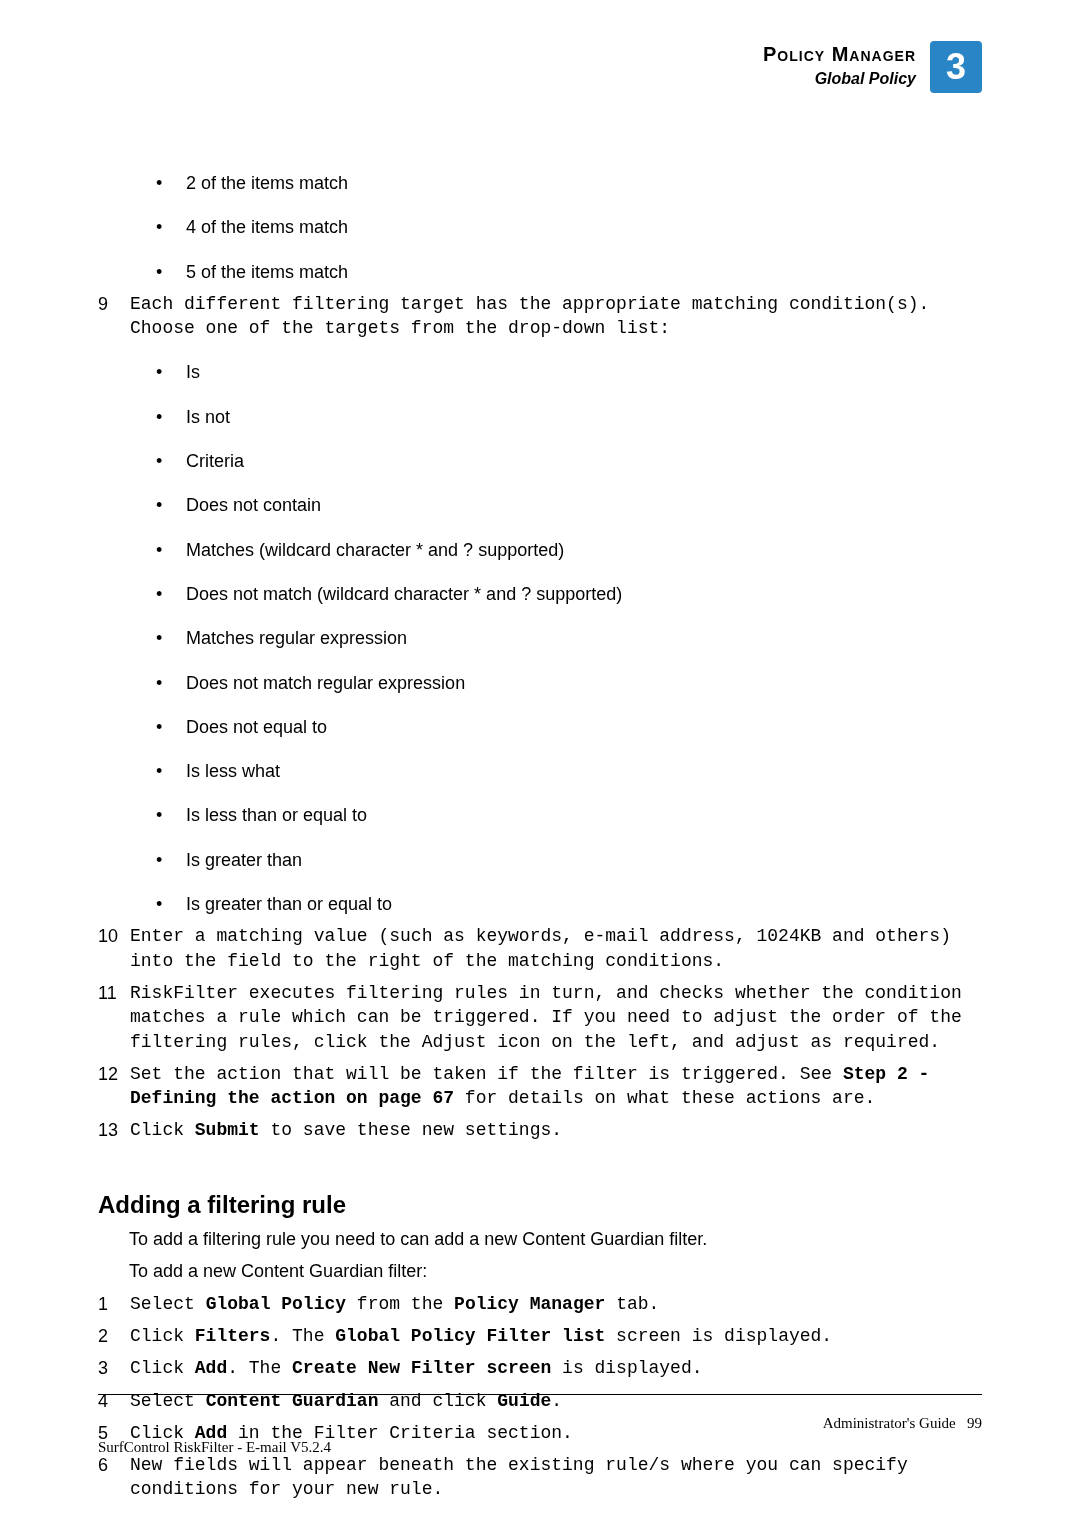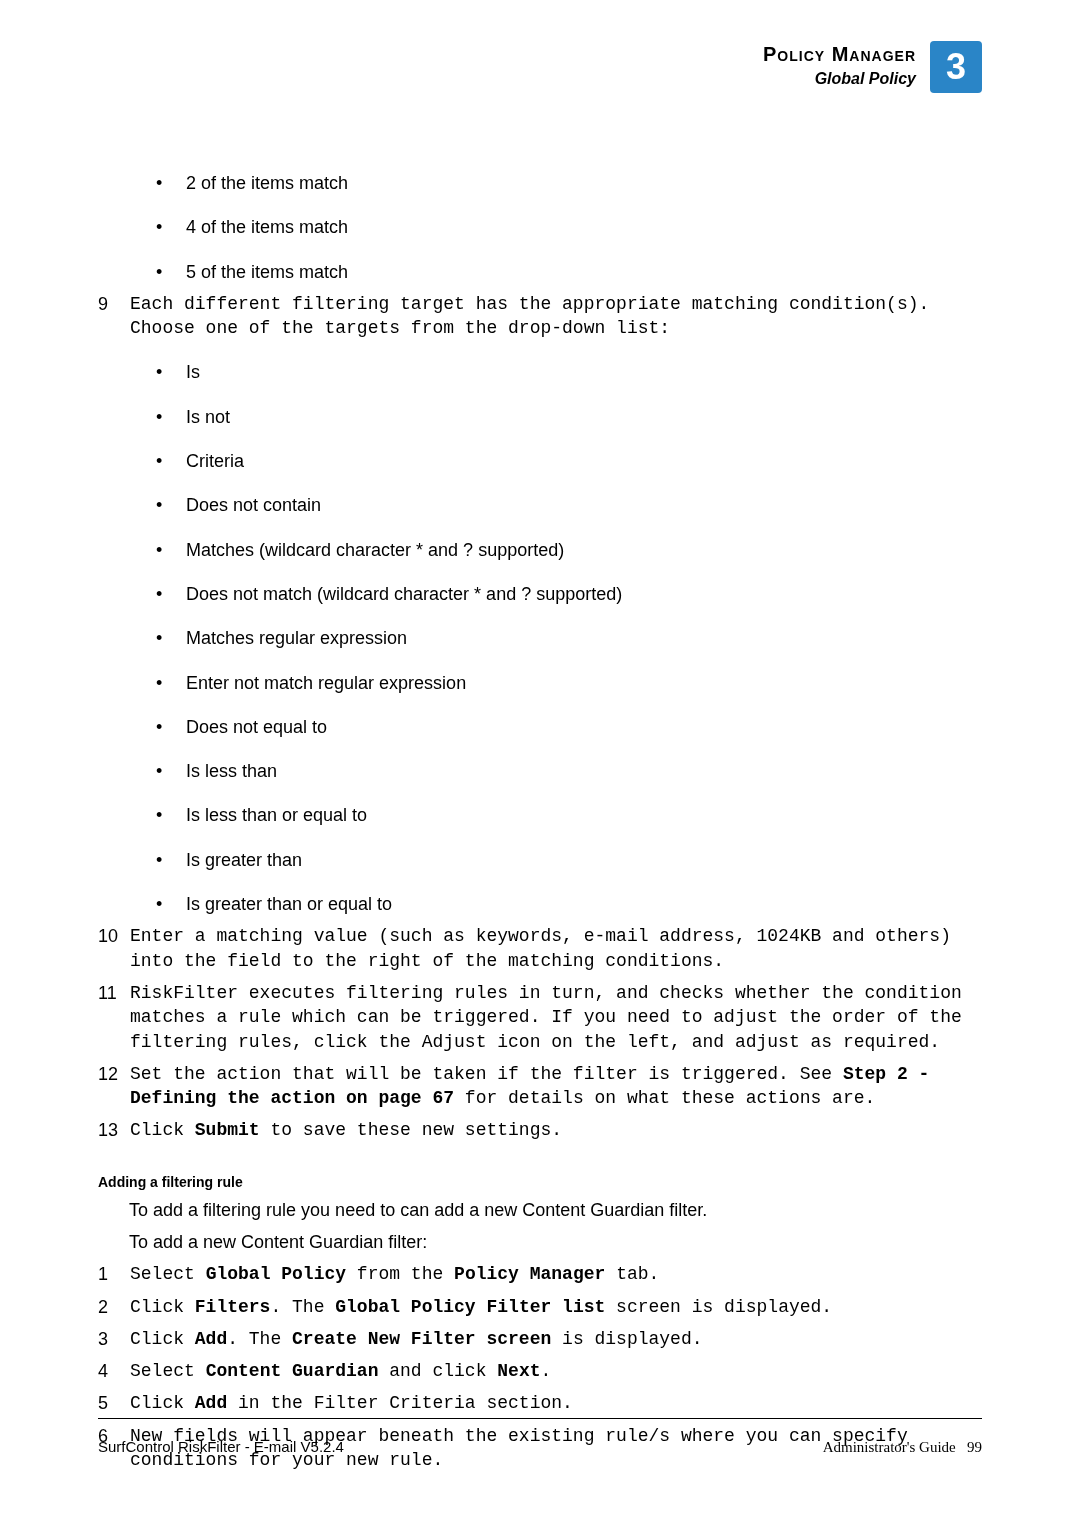--- a/index.html
+++ b/index.html
@@ -76,22 +76,22 @@
     margin-left: 0;
     margin-bottom: 8px;
   }
   .numitem .num {
     min-width: 24px;
     text-align: left;
   }
   .numitem .txt { flex: 1; font-family: Liberation Mono, monospace; }
   .section-title {
     font-weight: bold;
-    font-size: 14px;
-    margin-top: 30px;
+    font-size: 24px;
+    margin-top: 46px;
     margin-bottom: 6px;
   }
   .para {
     margin-bottom: 8px;
     margin-left: 31px;
   }
   .footer {
     position: absolute;
     left: 98px;
     right: 98px;
@@ -99,21 +99,21 @@
   }
   .footer-rule {
     border-top: 1px solid #000;
     margin-bottom: 18px;
   }
   .footer-row {
     display: flex;
     justify-content: space-between;
     font-size: 15px;
   }
-  .footer-left { font-family: Liberation Sans, sans-serif; }
+  .footer-left { font-family: Liberation Serif, serif; margin-top: 24px; }
   .footer-right { font-family: Georgia, 'Times New Roman', serif; }
   b { font-weight: bold; }
 </style>
 </head>
 <body>
 
 <div class="page">
   <div class="header">
     <div class="header-text">
       <div class="header-title">Policy Manager</div>
@@ -136,23 +136,23 @@
     </div>
 
     <ul class="bullets">
       <li>Is</li>
       <li>Is not</li>
       <li>Criteria</li>
       <li>Does not contain</li>
       <li>Matches (wildcard character * and ? supported)</li>
       <li>Does not match (wildcard character * and ? supported)</li>
       <li>Matches regular expression</li>
-      <li>Enter not match regular expression</li>
+      <li>Does not match regular expression</li>
       <li>Does not equal to</li>
-      <li>Is less than</li>
+      <li>Is less what</li>
       <li>Is less than or equal to</li>
       <li>Is greater than</li>
       <li>Is greater than or equal to</li>
     </ul>
 
     <div class="numitem">
       <span class="num">10</span>
       <span class="txt">Enter a matching value (such as keywords, e-mail address, 1024KB and others) into the field to the right of the matching conditions.</span>
     </div>
 
@@ -196,21 +196,21 @@
     <div class="numitem">
       <span class="num">3</span>
       <span class="txt">
         <span>Click </span><b>Add</b><span>. The </span><b>Create New Filter screen</b><span> is displayed.</span>
       </span>
     </div>
 
     <div class="numitem">
       <span class="num">4</span>
       <span class="txt">
-        <span>Select </span><b>Content Guardian</b><span> and click </span><b>Next</b><span>.</span>
+        <span>Select </span><b>Content Guardian</b><span> and click </span><b>Guide</b><span>.</span>
       </span>
     </div>
 
     <div class="numitem">
       <span class="num">5</span>
       <span class="txt">
         <span>Click </span><b>Add</b><span> in the Filter Criteria section.</span>
       </span>
     </div>
 

